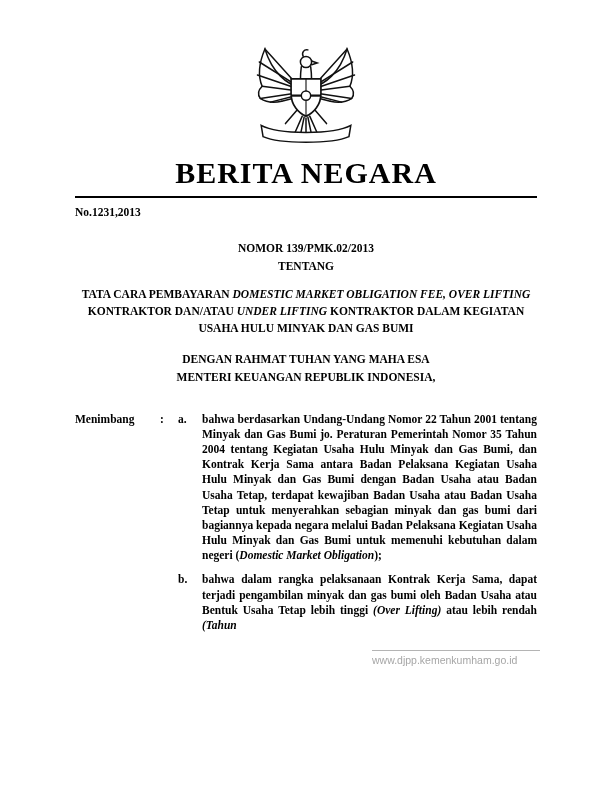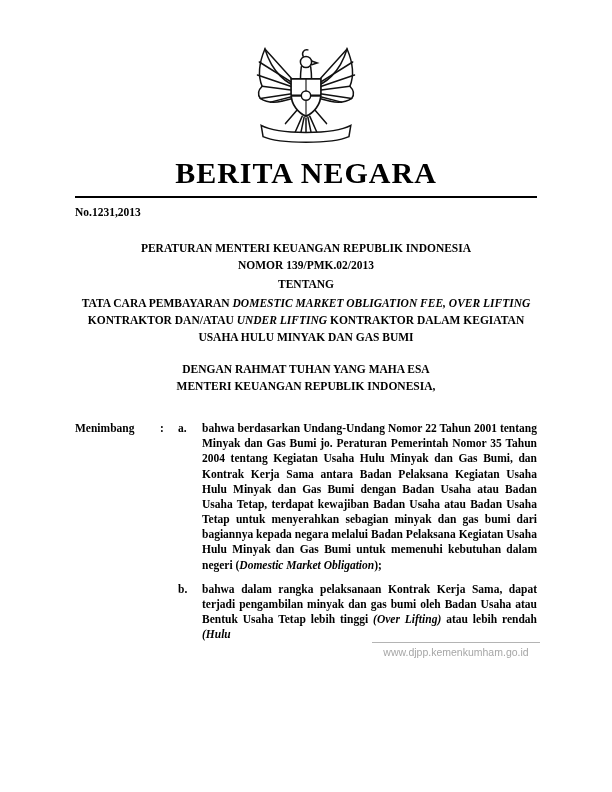--- a/index.html
+++ b/index.html
@@ -35,44 +35,44 @@
   .meta-num { white-space: nowrap; padding-top: 1px; }
   .meta-subject { width: 300px; text-align: justify; line-height: 1.32; }
 
   .headings {
     margin: 22px 75px 0 75px;
     text-align: center;
     font-size: 11.5px;
     line-height: 1.5;
   }
   .tentang { margin-top: 1px; }
-  .reg-title { margin-top: 2px; }
+  .reg-title { margin-top: 10px; }
   .grace { margin-top: 14px; }
   .minister { margin-top: 0; }
 
   .considering { margin: 26px 75px 0 75px; font-size: 11.5px; }
   .row {
     display: grid;
     grid-template-columns: 85px 18px 24px 1fr;
     margin-bottom: 9px;
   }
   .c-label, .c-colon, .c-letter { line-height: 1.32; }
   .c-text { text-align: justify; line-height: 1.32; }
 
   .seg-italic { font-style: italic; }
   .seg-normal { font-style: normal; }
 
   .footer {
     position: absolute;
     right: 72px;
-    bottom: 16px;
+    bottom: 8px;
     width: 168px;
     border-top: 1px solid #b4b4b4;
     padding-top: 3px;
-    text-align: center;
+    text-align: left;
     font-family: "Liberation Sans", "DejaVu Sans", sans-serif;
     font-weight: normal;
     font-size: 10.5px;
     color: #a6a6a6;
   }
 </style>
 </head>
 <body>
 
 <div class="page">
@@ -124,40 +124,39 @@
     <span class="mh-line">BERITA NEGARA</span>
   </h1>
 
   <div class="rule"></div>
 
   <div class="meta">
     <div class="meta-num">No.1231,2013</div>
   </div>
 
   <div class="headings">
-    <div>PERATURAN MENTERI KEUANGAN REPUBLIK INDONESIA</div>
     <div>NOMOR 139/PMK.02/2013</div>
     <div class="tentang">TENTANG</div>
     <div class="reg-title"><span class="seg-normal">TATA CARA PEMBAYARAN </span><span class="seg-italic">DOMESTIC MARKET OBLIGATION FEE, OVER LIFTING</span><span class="seg-normal"> KONTRAKTOR DAN/ATAU </span><span class="seg-italic">UNDER LIFTING</span><span class="seg-normal"> KONTRAKTOR DALAM KEGIATAN USAHA HULU MINYAK DAN GAS BUMI</span></div>
     <div class="grace">DENGAN RAHMAT TUHAN YANG MAHA ESA</div>
     <div class="minister">MENTERI KEUANGAN REPUBLIK INDONESIA,</div>
   </div>
 
   <div class="considering">
     <div class="row">
       <div class="c-label">Menimbang</div>
       <div class="c-colon">:</div>
       <div class="c-letter">a.</div>
       <div class="c-text"><span class="seg-normal">bahwa berdasarkan Undang-Undang Nomor 22 Tahun 2001 tentang Minyak dan Gas Bumi jo. Peraturan Pemerintah Nomor 35 Tahun 2004 tentang Kegiatan Usaha Hulu Minyak dan Gas Bumi, dan Kontrak Kerja Sama antara Badan Pelaksana Kegiatan Usaha Hulu Minyak dan Gas Bumi dengan Badan Usaha atau Badan Usaha Tetap, terdapat kewajiban Badan Usaha atau Badan Usaha Tetap untuk menyerahkan sebagian minyak dan gas bumi dari bagiannya kepada negara melalui Badan Pelaksana Kegiatan Usaha Hulu Minyak dan Gas Bumi untuk memenuhi kebutuhan dalam negeri (</span><span class="seg-italic">Domestic Market Obligation</span><span class="seg-normal">);</span></div>
     </div>
     <div class="row">
       <div class="c-label"></div>
       <div class="c-colon"></div>
       <div class="c-letter">b.</div>
-      <div class="c-text"><span class="seg-normal">bahwa dalam rangka pelaksanaan Kontrak Kerja Sama, dapat terjadi pengambilan minyak dan gas bumi oleh Badan Usaha atau Bentuk Usaha Tetap lebih tinggi </span><span class="seg-italic">(Over Lifting)</span><span class="seg-normal"> atau lebih rendah </span><span class="seg-italic">(Hulu</span></div>
+      <div class="c-text"><span class="seg-normal">bahwa dalam rangka pelaksanaan Kontrak Kerja Sama, dapat terjadi pengambilan minyak dan gas bumi oleh Badan Usaha atau Bentuk Usaha Tetap lebih tinggi </span><span class="seg-italic">(Over Lifting)</span><span class="seg-normal"> atau lebih rendah </span><span class="seg-italic">(Tahun</span></div>
     </div>
   </div>
 
   <div class="footer">
     <span>www.djpp.kemenkumham.go.id</span>
   </div>
 
 </div>
 
 </body></html>

